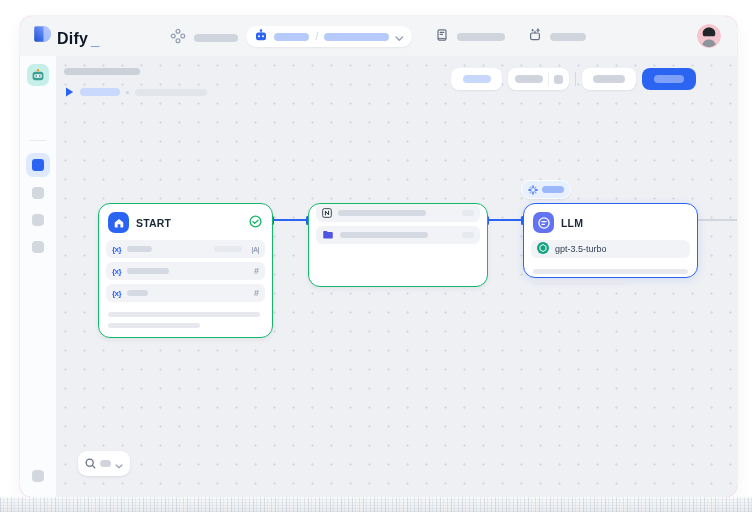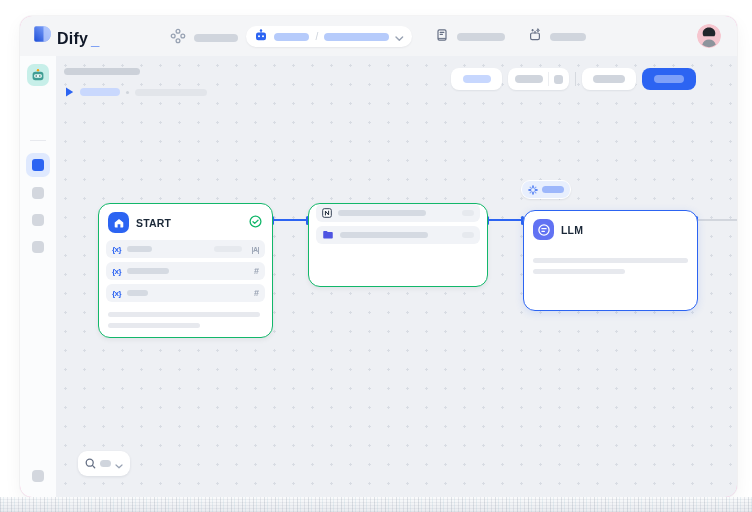--- a/index.html
+++ b/index.html
@@ -296,30 +296,41 @@
           <svg width="10" height="10" viewBox="0 0 10 10" stroke="#2c64f2" stroke-width="1.3" stroke-linecap="round">
             <path d="M5 .9v1.9M5 7.2v1.9M.9 5h1.9M7.2 5h1.9"></path>
             <g opacity=".5">
                 <path d="M2.1 2.1l1.3 1.3M6.6 6.6l1.3 1.3M7.9 2.1L6.6 3.4M3.4 6.6L2.1 7.9"></path>
               </g>
           </svg>
         </span>
         <span class="skel" style="width:27px;height:7px;background:#9db7fb;"></span>
       </div>
 
-      <div class="node blue" style="left:467px;top:154px;width:175px;height:101px;">
+      <div class="node blue" style="left:467px;top:147px;width:175px;height:75px;">
         <div class="node-head">
           <span class="node-icon" style="background:var(--llm-indigo,#6172f3);">
             <svg width="14" height="14" viewBox="0 0 14 14" fill="none">
               <circle cx="7" cy="7" r="5.1" stroke="#fff" stroke-width="1.3"></circle>
               <path d="M4.9 5.7h4.2M4.9 8.3h2.5" stroke="#fff" stroke-width="1.3" stroke-linecap="round"></path>
             </svg>
           </span>
           <span class="node-title">LLM</span>
         </div>
+        <div class="rows">
+          <div class="vrow">
+            <span>
+              <svg width="12" height="12" viewBox="0 0 12 12">
+                <circle cx="6" cy="6" r="6" fill="#10a37f"></circle>
+                <path d="M6 2.5l3 1.75v3.5L6 9.5 3 7.75v-3.5z" fill="none" stroke="#fff" stroke-width="1"></path>
+              </svg>
+            </span>
+            <span class="model-text">gpt-3.5-turbo</span>
+          </div>
+        </div>
         <div class="node-lines" style="margin-top:11px;">
           <div class="nline" style="width:155px;"></div>
           <div class="nline" style="width:92px;"></div>
         </div>
       </div>
 
       <div class="zoom-ctl">
         <span>
           <svg width="11" height="11" viewBox="0 0 11 11" fill="none">
             <circle cx="4.7" cy="4.7" r="3.5" stroke="#667085" stroke-width="1.3"></circle>

